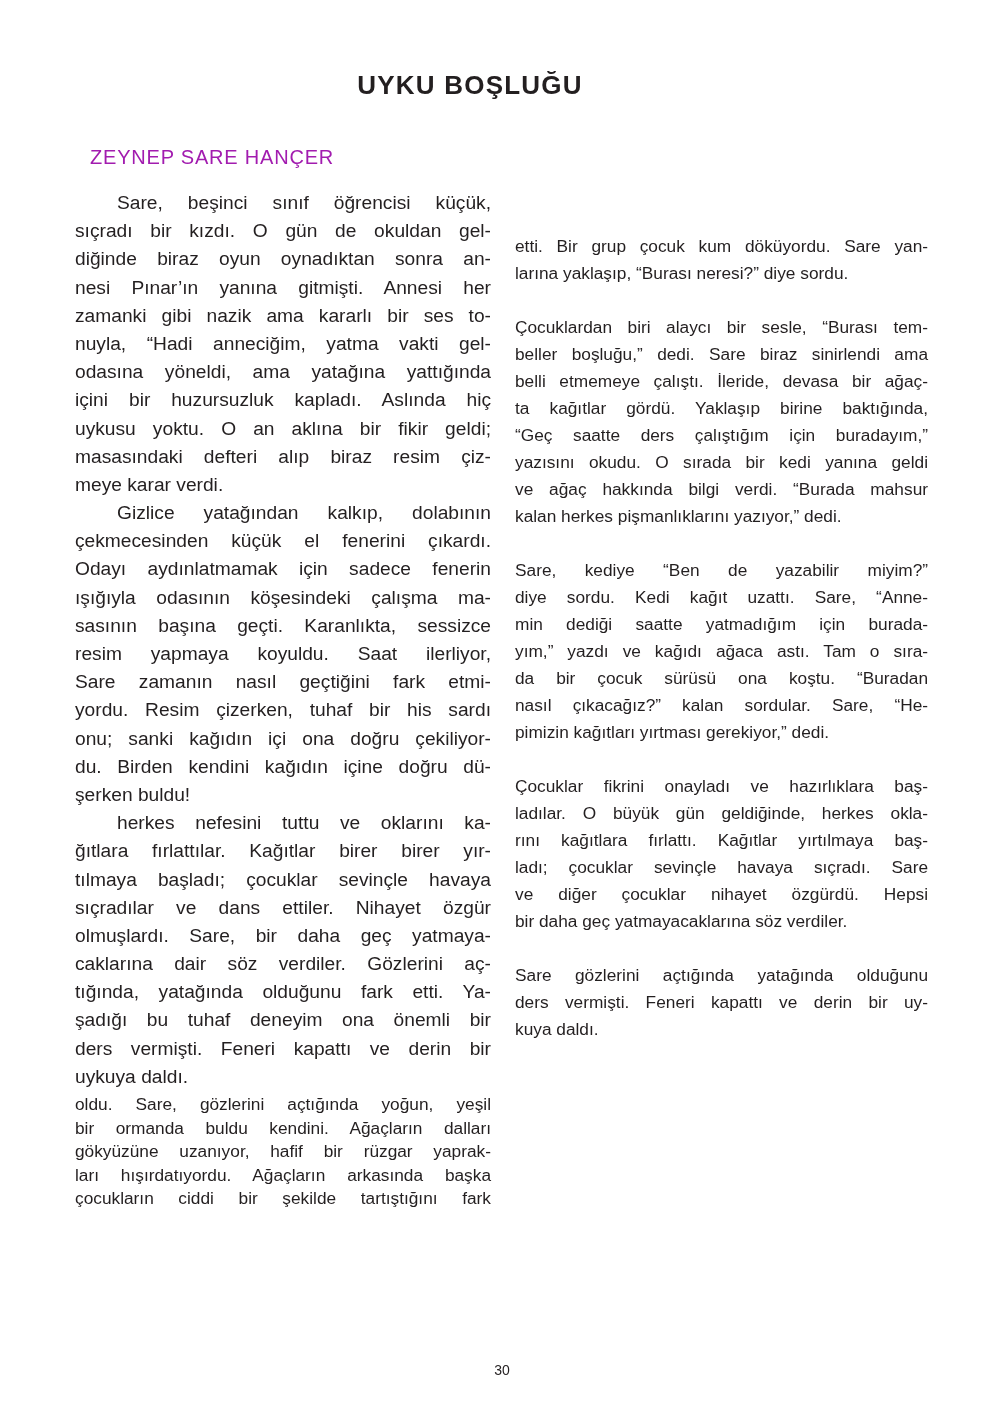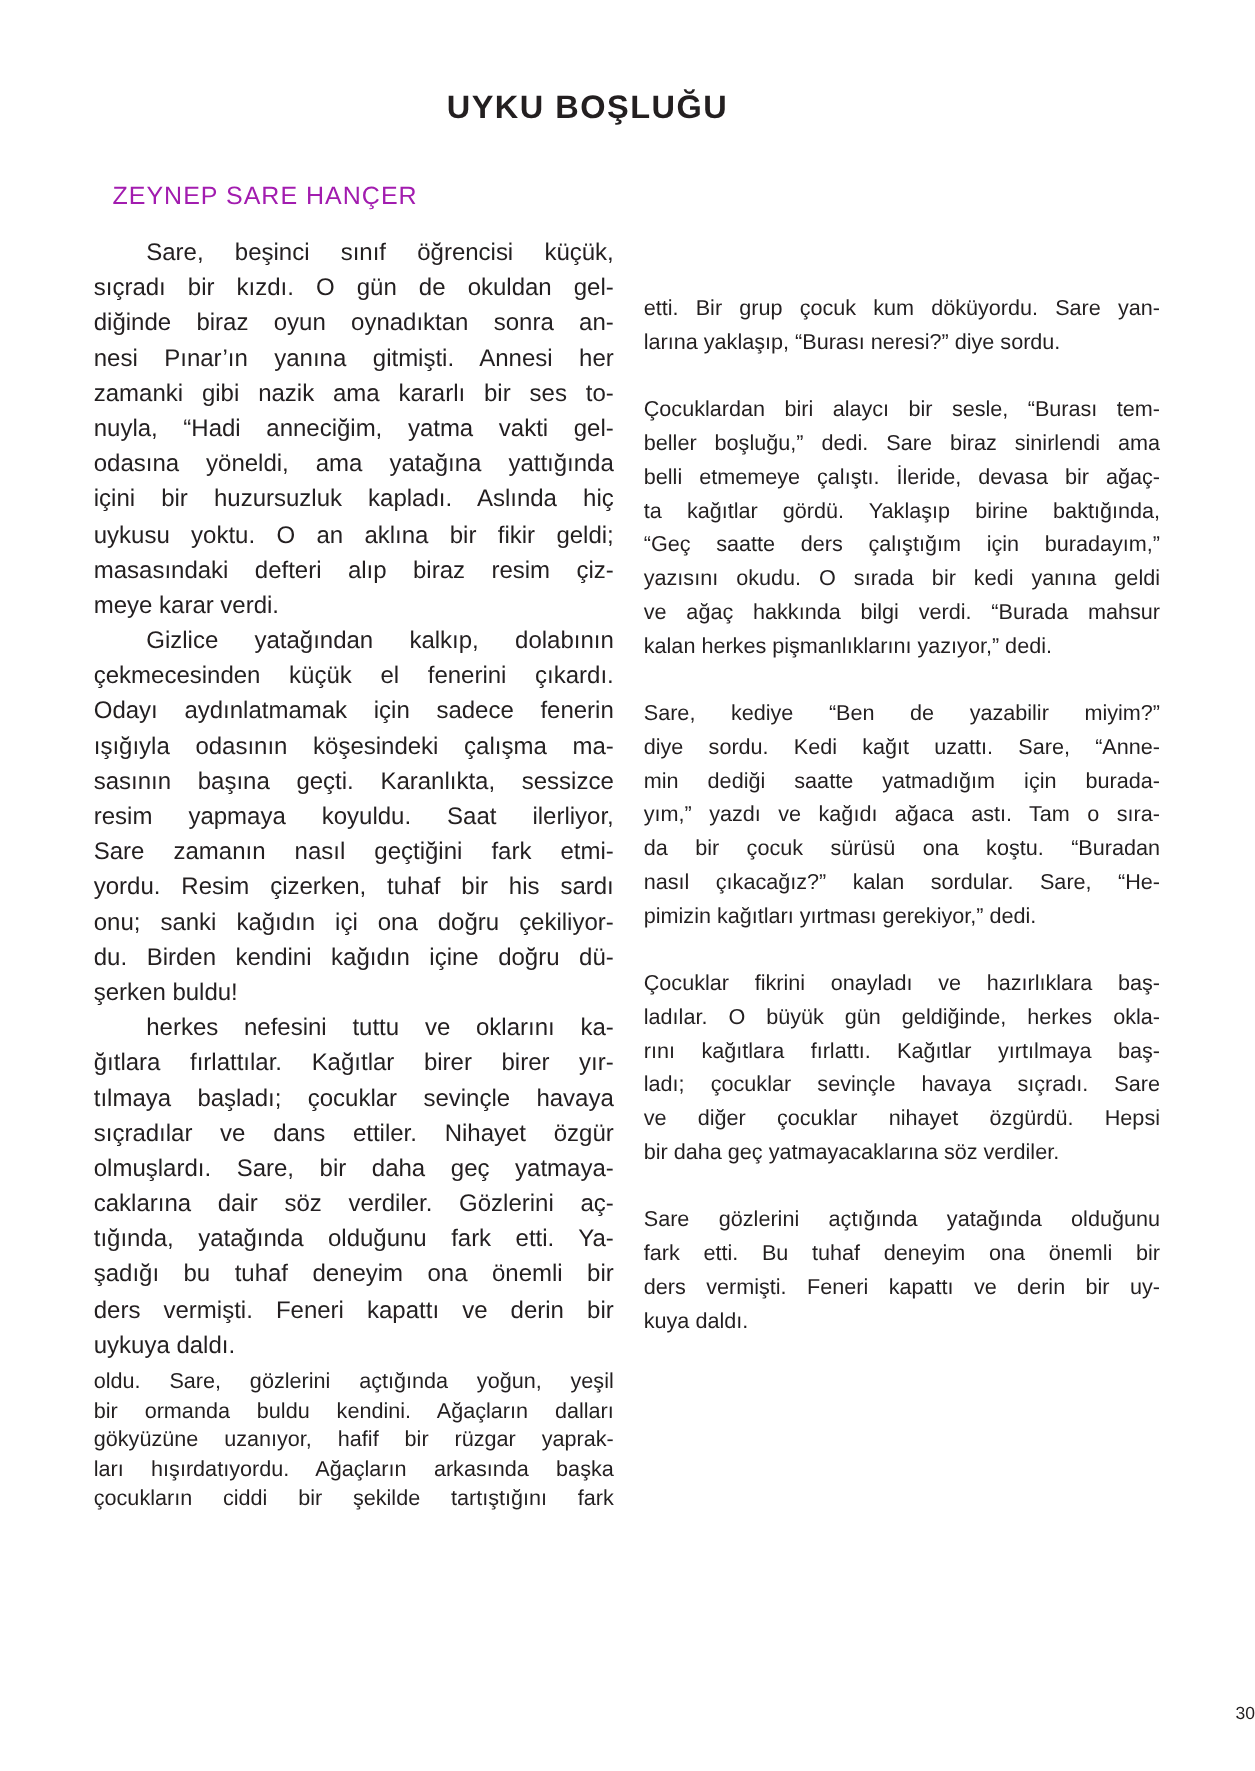--- a/index.html
+++ b/index.html
@@ -13,21 +13,21 @@
   .col-right { left: 515px; width: 413px; top: 205px; margin-top: 28px; }
   .line { display: block; white-space: nowrap; text-align: justify; text-align-last: justify; overflow: visible; }
   .line.last { text-align-last: left; }
   .big { font-size: 19.2px; line-height: 28.2px; height: 28.2px; }
   .small { font-size: 17.3px; line-height: 23.6px; height: 23.6px; }
   .mid { font-size: 17.3px; line-height: 27px; height: 27px; }
   .indent { padding-left: 42px; }
   .para { display: block; }
   .gap-small { height: 2px; }
   .gap-right { height: 27px; }
-  .page-number { position: absolute; top: 1362px; left: 0; width: 1004px; text-align: right;
+  .page-number { position: absolute; top: 1362px; left: 0; width: 1004px; text-align: center;
                  font-size: 14px; color: #231f20; }
 </style>
 </head>
 <body>
 
 <div>
   <div class="title">UYKU BOŞLUĞU</div>
   <div class="author">ZEYNEP SARE HANÇER</div>
 
   <div class="col col-left" id="left-col">
@@ -109,20 +109,19 @@
         <span class="line mid">Çocuklar fikrini onayladı ve hazırlıklara baş-</span>
         <span class="line mid">ladılar. O büyük gün geldiğinde, herkes okla-</span>
         <span class="line mid">rını kağıtlara fırlattı. Kağıtlar yırtılmaya baş-</span>
         <span class="line mid">ladı; çocuklar sevinçle havaya sıçradı. Sare</span>
         <span class="line mid">ve diğer çocuklar nihayet özgürdü. Hepsi</span>
         <span class="line mid last">bir daha geç yatmayacaklarına söz verdiler.</span>
       </div>
       <div class="gap-right"></div>
       <div class="para">
         <span class="line mid">Sare gözlerini açtığında yatağında olduğunu</span>
-        <span class="line mid">fark etti. Bu tuhaf deneyim ona önemli bir</span>
         <span class="line mid">ders vermişti. Feneri kapattı ve derin bir uy-</span>
         <span class="line mid last">kuya daldı.</span>
       </div>
     </div>
 
   <div class="page-number">30</div>
 </div>
 
 </body></html>

